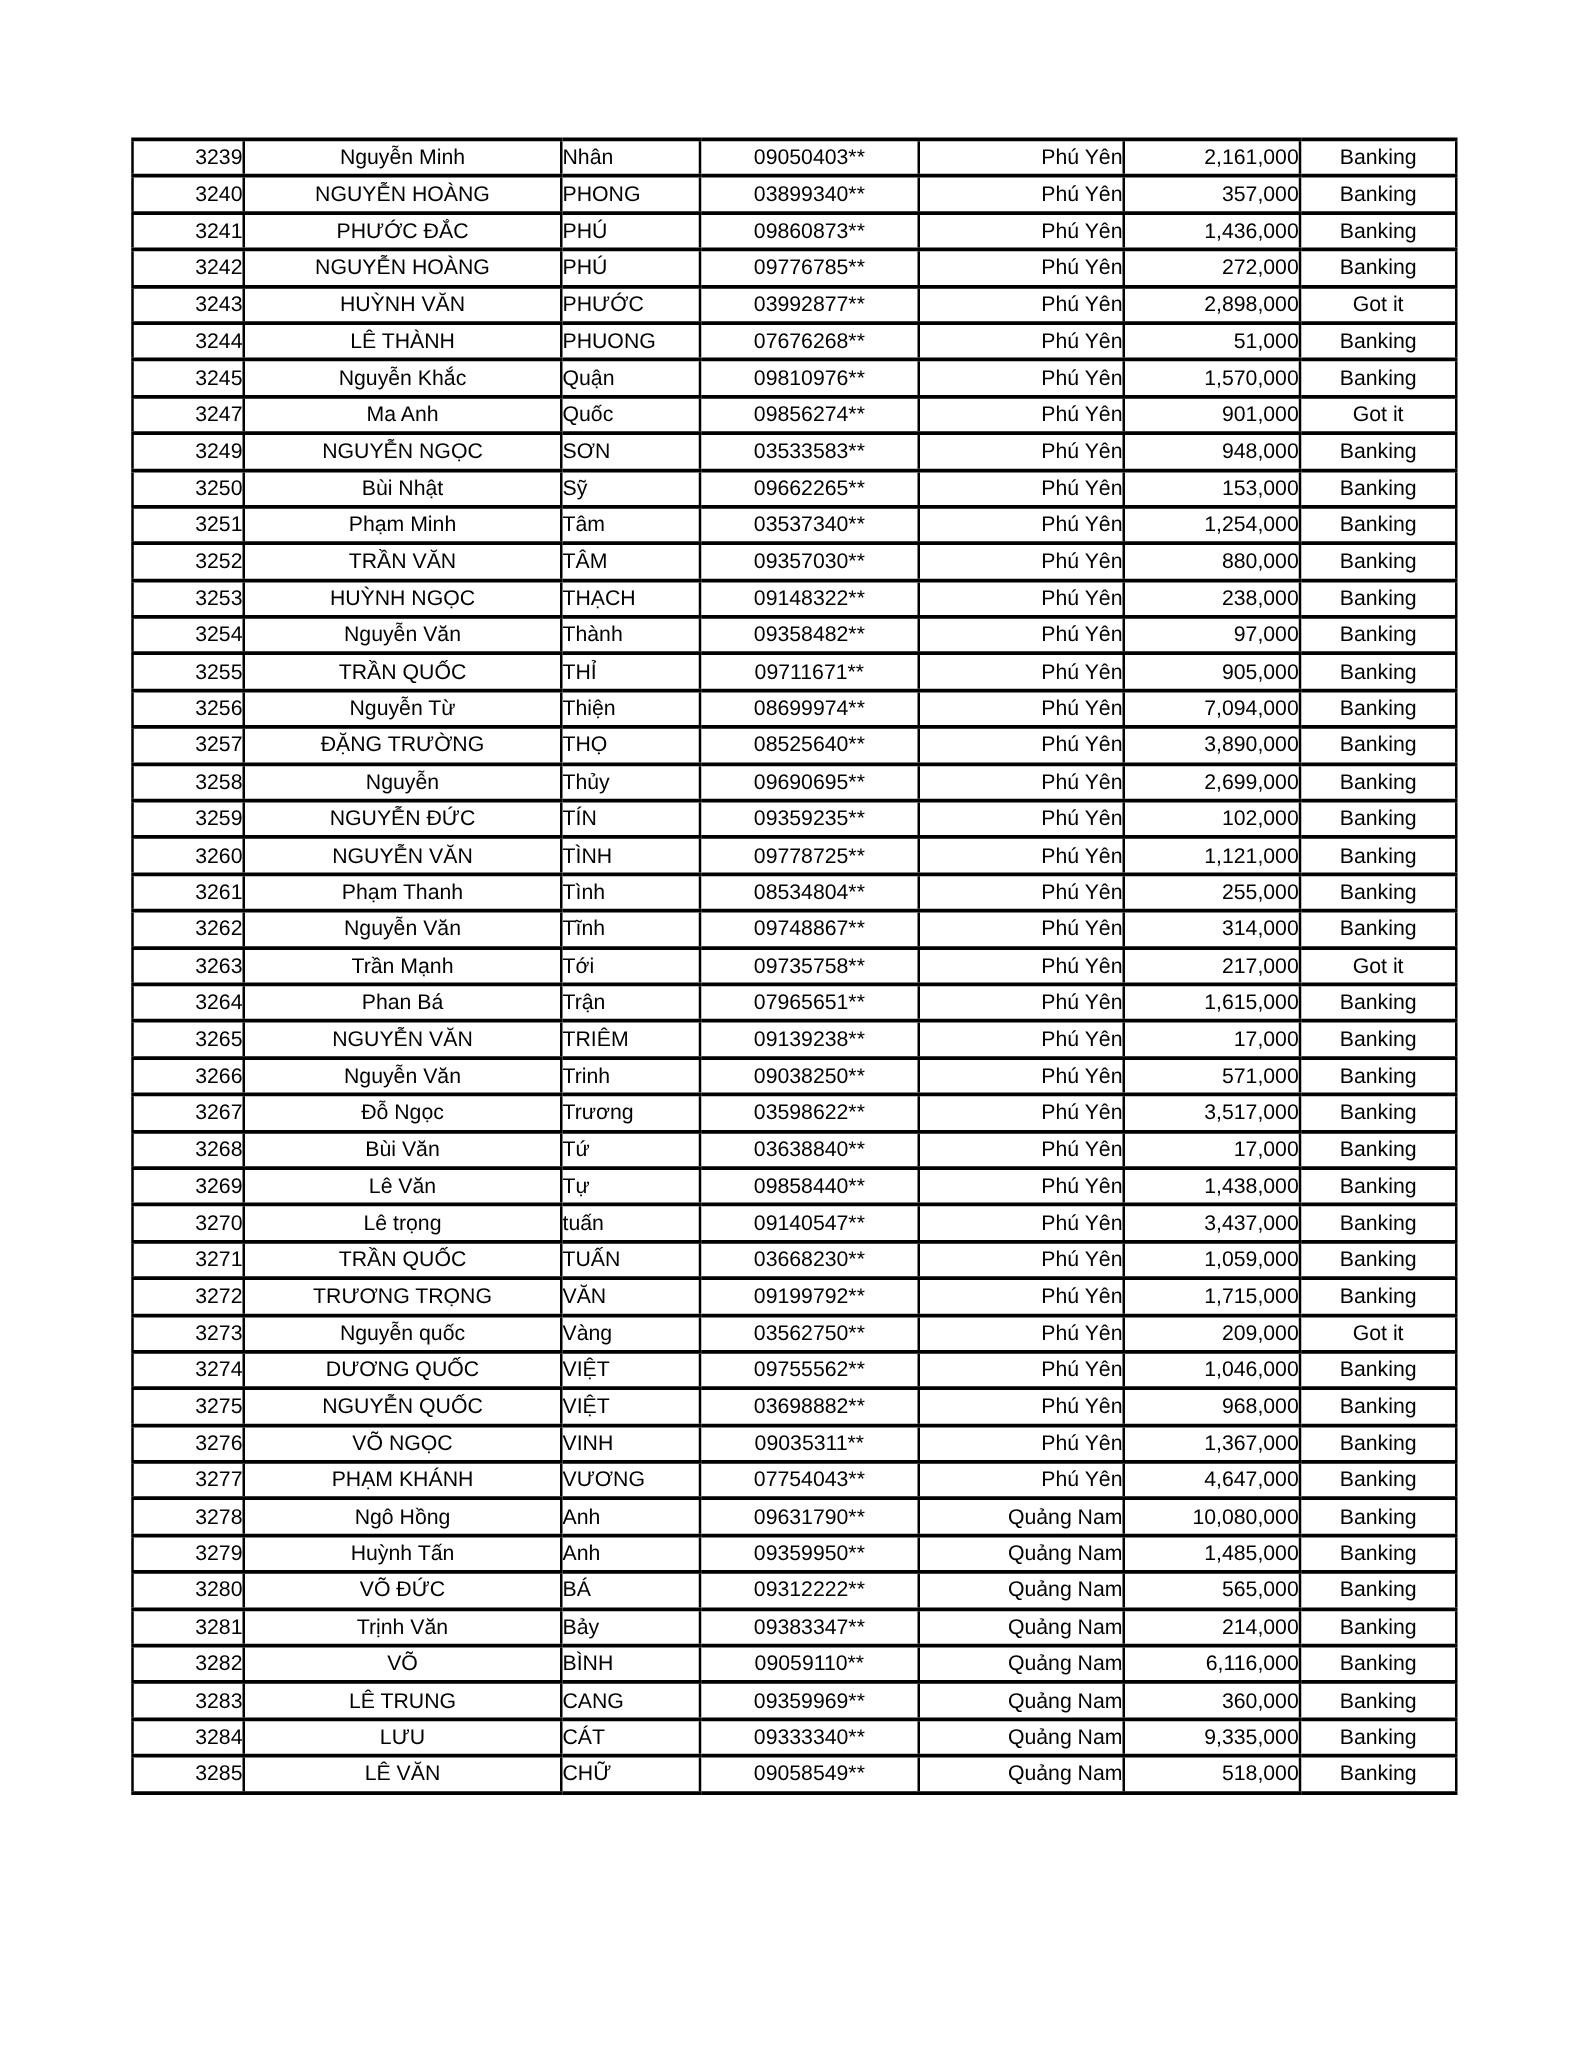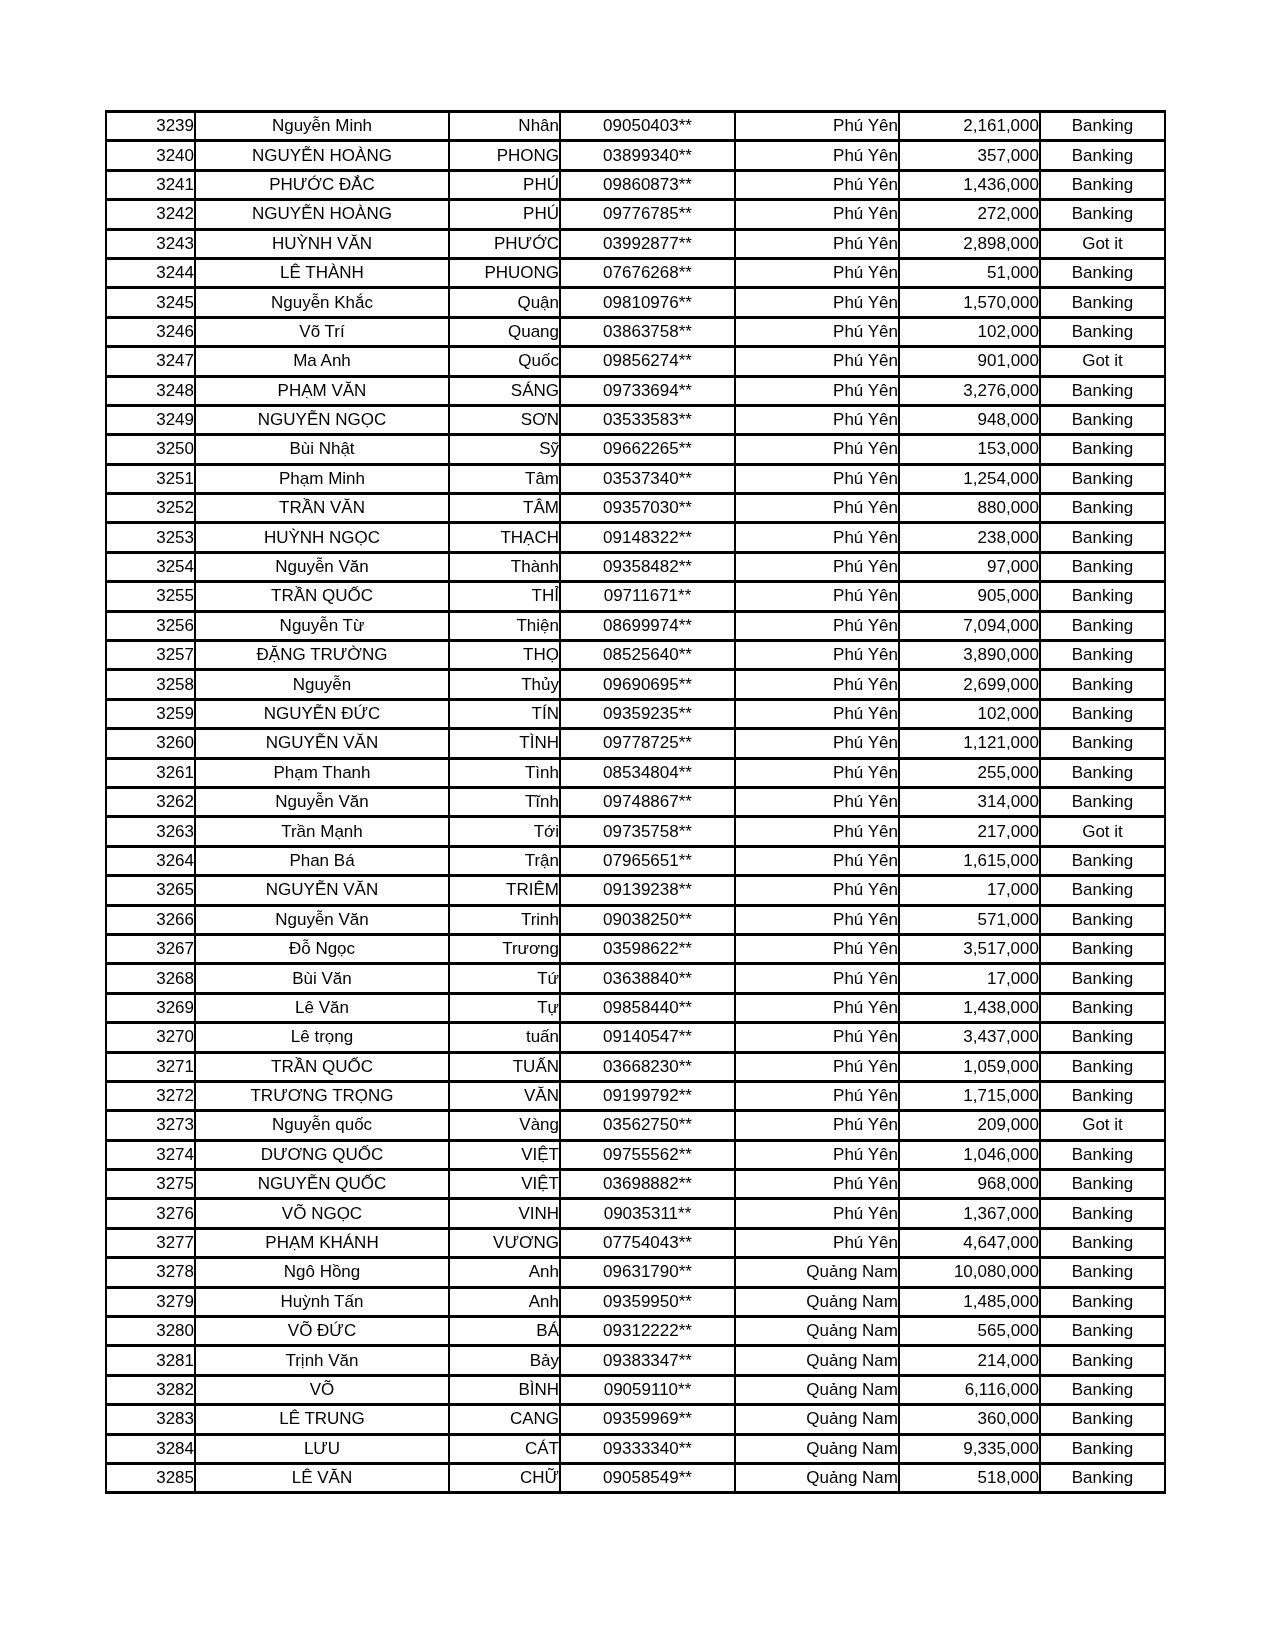--- a/index.html
+++ b/index.html
@@ -32,21 +32,21 @@
     height: 26.4px;
     padding: 0;
     font-size: 17px;
     line-height: 26px;
     white-space: nowrap;
     overflow: hidden;
     vertical-align: middle;
   }
   td.col-id        { text-align: right;  padding-right: 3px; margin-top: 24px; }
   td.col-first     { text-align: center; }
-  td.col-last      { text-align: right; }
+  td.col-last      { text-align: left; }
   td.col-phone     { text-align: center; }
   td.col-province  { text-align: right; }
   td.col-amount    { text-align: right;  padding-right: 8px; }
   td.col-status    { text-align: center;   padding-left: 9px; }
 </style>
 </head>
 <body>
 
 <div class="sheet">
   <table class="records">
@@ -117,45 +117,27 @@
         <tr>
           <td class="col-id">3245</td>
           <td class="col-first">Nguyễn Khắc</td>
           <td class="col-last">Quận</td>
           <td class="col-phone">09810976**</td>
           <td class="col-province">Phú Yên</td>
           <td class="col-amount">1,570,000</td>
           <td class="col-status">Banking</td>
         </tr>
         <tr>
-          <td class="col-id">3246</td>
-          <td class="col-first">Võ Trí</td>
-          <td class="col-last">Quang</td>
-          <td class="col-phone">03863758**</td>
-          <td class="col-province">Phú Yên</td>
-          <td class="col-amount">102,000</td>
-          <td class="col-status">Banking</td>
-        </tr>
-        <tr>
           <td class="col-id">3247</td>
           <td class="col-first">Ma Anh</td>
           <td class="col-last">Quốc</td>
           <td class="col-phone">09856274**</td>
           <td class="col-province">Phú Yên</td>
           <td class="col-amount">901,000</td>
           <td class="col-status">Got it</td>
-        </tr>
-        <tr>
-          <td class="col-id">3248</td>
-          <td class="col-first">PHẠM VĂN</td>
-          <td class="col-last">SÁNG</td>
-          <td class="col-phone">09733694**</td>
-          <td class="col-province">Phú Yên</td>
-          <td class="col-amount">3,276,000</td>
-          <td class="col-status">Banking</td>
         </tr>
         <tr>
           <td class="col-id">3249</td>
           <td class="col-first">NGUYỄN NGỌC</td>
           <td class="col-last">SƠN</td>
           <td class="col-phone">03533583**</td>
           <td class="col-province">Phú Yên</td>
           <td class="col-amount">948,000</td>
           <td class="col-status">Banking</td>
         </tr>

